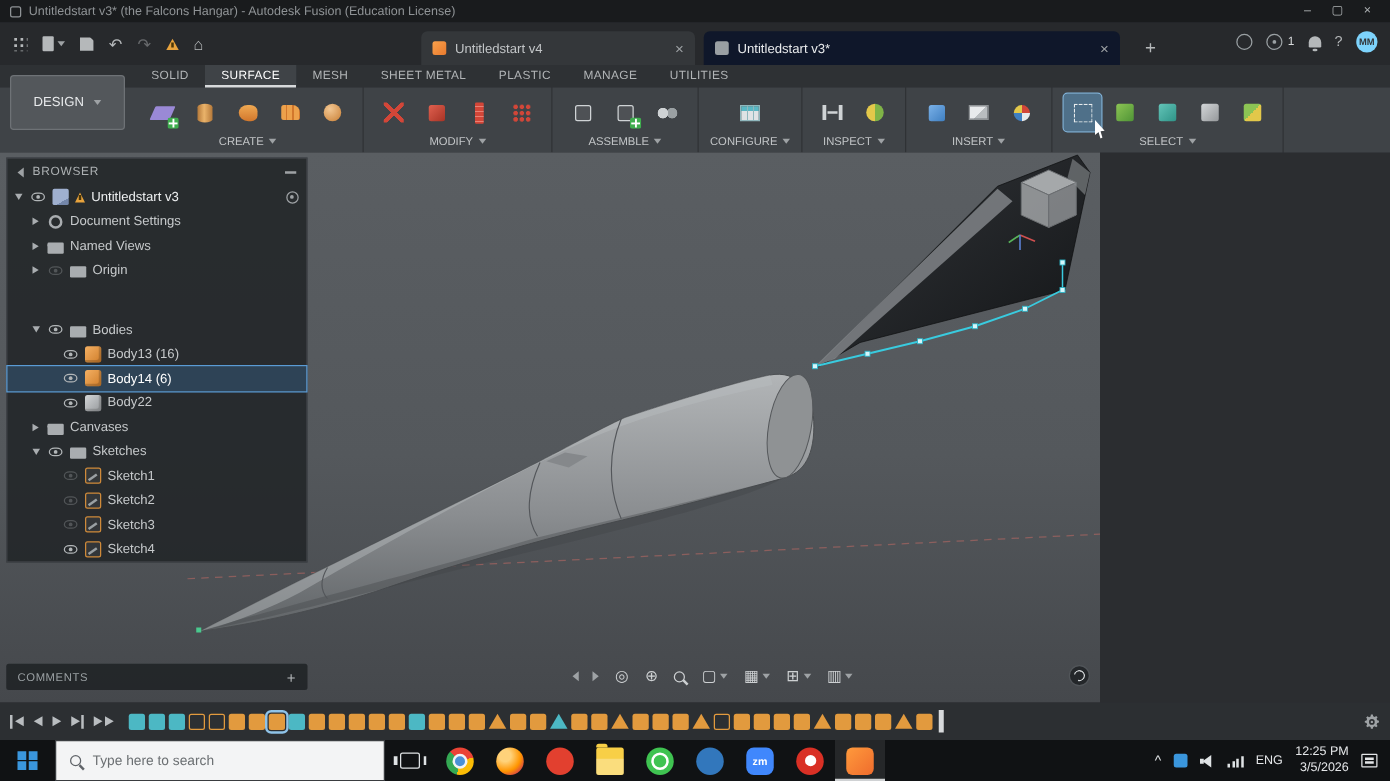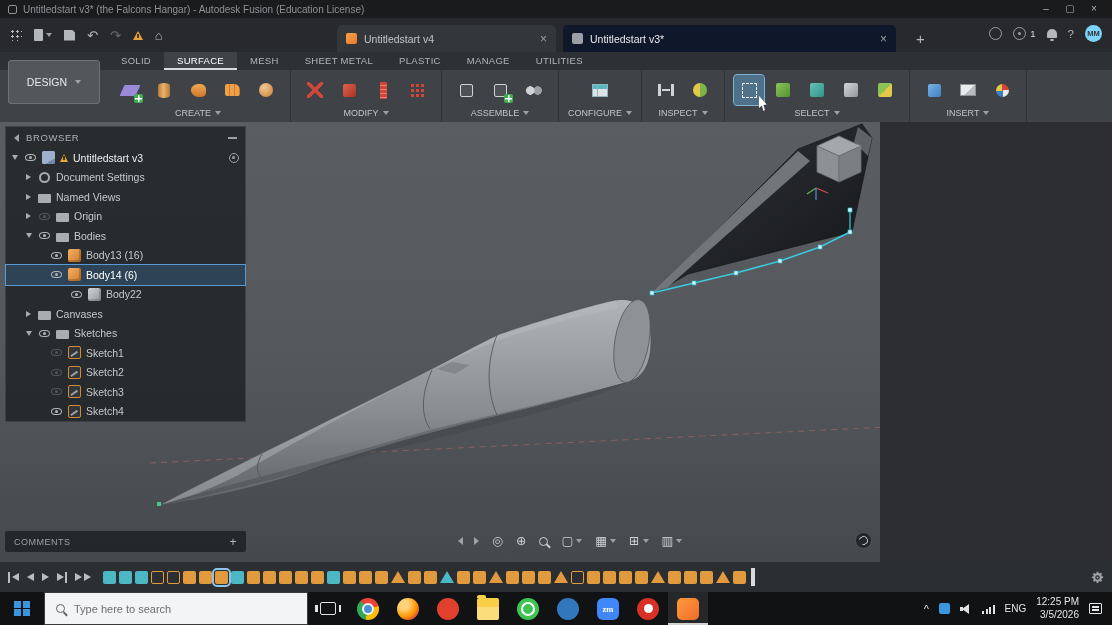--- a/index.html
+++ b/index.html
@@ -328,56 +328,56 @@
             <span class="shp i-section"></span>
           </div>
       </div>
       <div class="rlabel">
           <span>INSPECT</span>
           <i class="caret"></i>
         </div>
     </div>
     <div class="rgroup">
       <div class="ricons">
+        <div class="ricon">
+            <span class="shp i-insert"></span>
+          </div>
+        <div class="ricon">
+            <span class="shp i-canvas"></span>
+          </div>
+        <div class="ricon">
+            <span class="shp i-decal"></span>
+          </div>
+      </div>
+      <div class="rlabel">
+          <span>INSERT</span>
+          <i class="caret"></i>
+        </div>
+    </div>
+    <div class="rgroup">
+      <div class="ricons">
         <div class="ricon hl">
             <span class="shp i-selectbox"></span>
             <span class="cursor"></span>
           </div>
         <div class="ricon">
             <span class="shp i-cube-green"></span>
           </div>
         <div class="ricon">
             <span class="shp i-cube-teal"></span>
           </div>
         <div class="ricon">
             <span class="shp i-cube-gray"></span>
           </div>
         <div class="ricon">
             <span class="shp i-cube-split"></span>
           </div>
       </div>
       <div class="rlabel">
           <span>SELECT</span>
-          <i class="caret"></i>
-        </div>
-    </div>
-    <div class="rgroup">
-      <div class="ricons">
-        <div class="ricon">
-            <span class="shp i-insert"></span>
-          </div>
-        <div class="ricon">
-            <span class="shp i-canvas"></span>
-          </div>
-        <div class="ricon">
-            <span class="shp i-decal"></span>
-          </div>
-      </div>
-      <div class="rlabel">
-          <span>INSERT</span>
           <i class="caret"></i>
         </div>
     </div>
   </div>
 
   <div class="viewport">
     <svg class="scene" width="1112" height="440" viewBox="0 0 1112 440">
       <defs>
         <linearGradient id="bodyg" x1="0" y1="0" x2="0" y2="1">
           <stop offset="0" stop-color="#b2b5b7"></stop>
@@ -472,21 +472,21 @@
               <i class="chv r"></i>
             </span>
     <span class="eye-box">
               <i class="eye off"></i>
             </span>
     <i class="nico ic-folder"></i>
 
     <span class="tlabel">Origin</span>
 
   </div>
-          <div class="trow" style="padding-left: 18px;">
+          <div class="trow" style="padding-left: 18px; margin-top: 28px;">
     <span class="chv-box">
               <i class="chv d"></i>
             </span>
     <span class="eye-box">
               <i class="eye"></i>
             </span>
     <i class="nico ic-folder"></i>
 
     <span class="tlabel">Bodies</span>
 
@@ -504,21 +504,21 @@
           <div class="trow selected" style="padding-left: 44px;">
 
     <span class="eye-box">
               <i class="eye"></i>
             </span>
     <i class="nico ic-body-orange"></i>
 
     <span class="tlabel">Body14 (6)</span>
 
   </div>
-          <div class="trow" style="padding-left: 64px;">
+          <div class="trow" style="padding-left: 44px;">
 
     <span class="eye-box">
               <i class="eye"></i>
             </span>
     <i class="nico ic-body-gray"></i>
 
     <span class="tlabel">Body22</span>
 
   </div>
           <div class="trow" style="padding-left: 18px;">
@@ -726,21 +726,21 @@
         <div class="tb-app">
           <span class="tb-ic tb-explorer" style="background: rgb(248, 207, 70);"></span>
         </div>
         <div class="tb-app">
           <span class="tb-ic tb-whatsapp" style="background: rgb(63, 195, 81);"></span>
         </div>
         <div class="tb-app">
           <span class="tb-ic tb-edge" style="background: rgb(50, 119, 188);"></span>
         </div>
         <div class="tb-app">
-          <span class="tb-ic tb-zoom" style="background: rgb(64, 135, 252); font-family: Liberation Serif, serif;">zm</span>
+          <span class="tb-ic tb-zoom" style="background: rgb(64, 135, 252);">zm</span>
         </div>
         <div class="tb-app">
           <span class="tb-ic tb-app-red" style="background: rgb(217, 48, 37);"></span>
         </div>
         <div class="tb-app active">
           <span class="tb-ic tb-fusion"></span>
         </div>
       </div>
     <div class="tray">
       <span class="tcaret">^</span>

